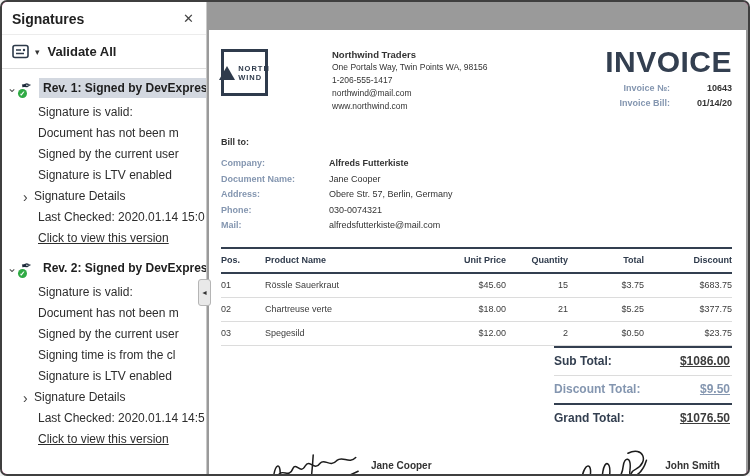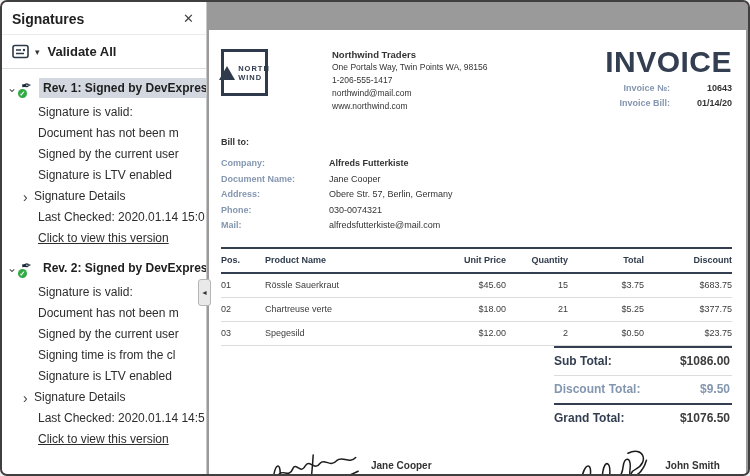--- a/index.html
+++ b/index.html
@@ -105,21 +105,21 @@
   .thead, .trow { display:grid; grid-template-columns:44px 1fr 84px 62px 76px 88px; }
   .thead span, .trow span { padding:6.5px 0; }
   .col-r { text-align:right; }
   .thead { border-top:2px solid #333f50; border-bottom:2px solid #333f50; font-weight:bold; color:#2f3b4c; }
   .trow { border-bottom:1px solid #dcdcdc; color:#3c3c3c; }
 
   
   .totals { width:178px; margin-left:auto; font-size:12px;text-align:center; }
   .t-row { display:flex; justify-content:space-between; padding:6.5px 2px 6.5px 0; font-weight:bold; }
   .t-row .t-label { color:#333f50; }
-  .t-row .t-value { color:#3c3c3c; }
+  .t-row .t-value { color:#3c3c3c;text-decoration:underline; }
   .t-sub { border-top:2px solid #333f50; border-bottom:1px solid #dcdcdc; }
   .t-disc { border-bottom:2px solid #333f50; }
   .t-disc .t-label, .t-disc .t-value { color:#8496b0; }
 
   
   .sign-row { display:flex; justify-content:space-between; margin-top:16px; padding:0 4px 0 44px; }
   .sign-block { display:flex; align-items:center; gap:10px; }
   .script-svg { display:block; }
   .sign-name { font-weight:bold; font-size:10px; color:#333; }
   .sign-role { font-size:8px; color:#8496b0; text-align:right; margin-top:3px; }

